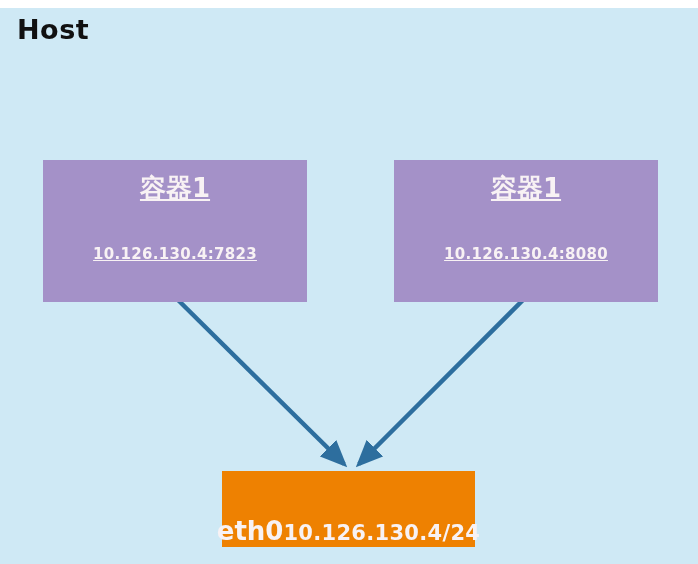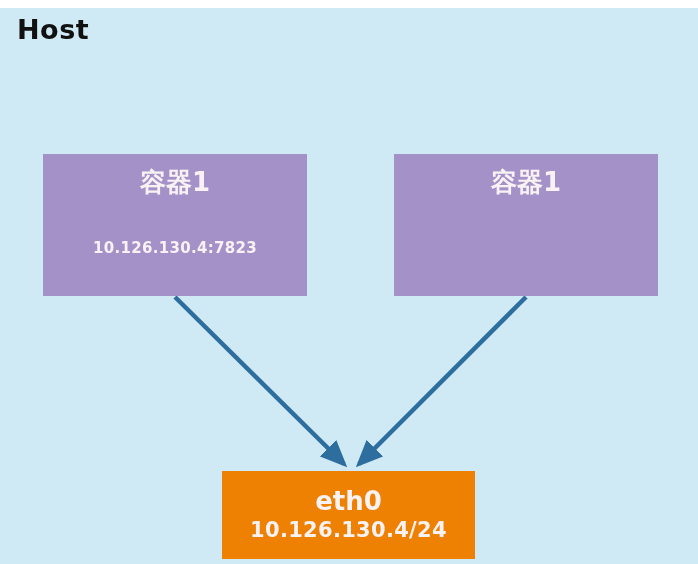--- a/index.html
+++ b/index.html
@@ -28,29 +28,30 @@
     position: absolute;
     left: 17px;
     top: 6px;
     font-size: 27px;
     font-weight: 700;
     color: var(--host-text, #111111);
     letter-spacing: 0.5px;
   }
   .container-box {
     position: absolute;
-    top: 146px; 
+    top: 152px; 
     width: 264px;
     height: 142px;
     background: var(--container-fill, #a491c8);
     color: var(--box-text, #f8f2f4);
     display: flex;
     flex-direction: column;
     align-items: center;
     text-align: center;
+    text-decoration: underline;
   }
   .container-box.left  { left: 43px; }
   .container-box.right { left: 394px; }
   .box-title {
     margin-top: 13px;
     font-size: 26px;
     font-weight: 700;
     line-height: 30px;
   }
   .box-address {
@@ -58,26 +59,26 @@
     font-size: 15px;
     font-weight: 700;
     line-height: 27px;
     letter-spacing: 0.3px;
   }
   .nic-box {
     position: absolute;
     left: 222px;
     top: 463px; 
     width: 253px;
-    height: 88px;
+    height: 76px;
     background: var(--nic-fill, #ee8101);
     color: var(--box-text, #f8f2f4);
     display: flex;
-    flex-direction: column;
-    align-items: center;
+    flex-direction: row;
+    align-items: flex-end;
     justify-content: center;
     text-align: center;
   }
   .nic-name {
     font-size: 26px;
     font-weight: 700;
     line-height: 31px;
   }
   .nic-address {
     font-size: 21px;
@@ -120,20 +121,21 @@
       <line class="arrow-line" x1="526" y1="297" x2="359" y2="464" marker-end="url(#arrowhead)"></line>
     </svg>
 
     <div class="container-box left">
       <div class="box-title">容器1</div>
       <div class="box-address">10.126.130.4:7823</div>
     </div>
 
     <div class="container-box right">
       <div class="box-title">容器1</div>
+      <div class="box-address">10.126.130.4:8080</div>
     </div>
 
     <div class="nic-box">
       <div class="nic-name">eth0</div>
       <div class="nic-address">10.126.130.4/24</div>
     </div>
 
   </div>
 </div>
 

